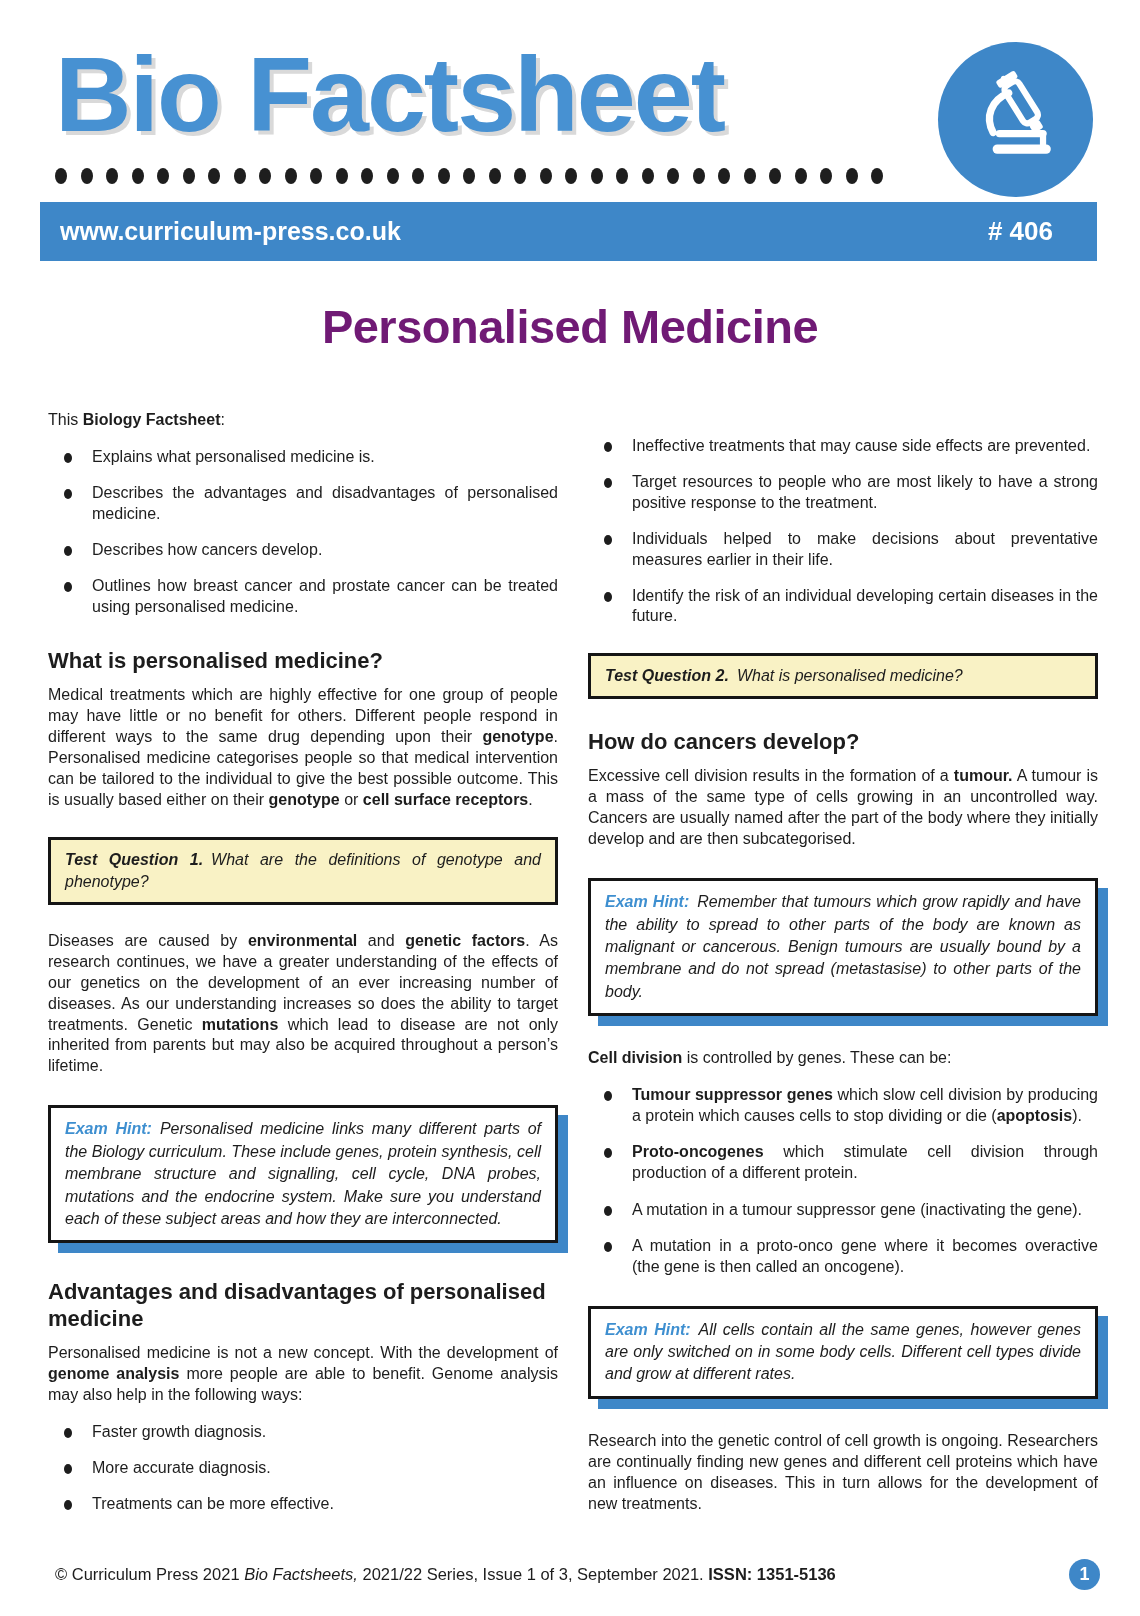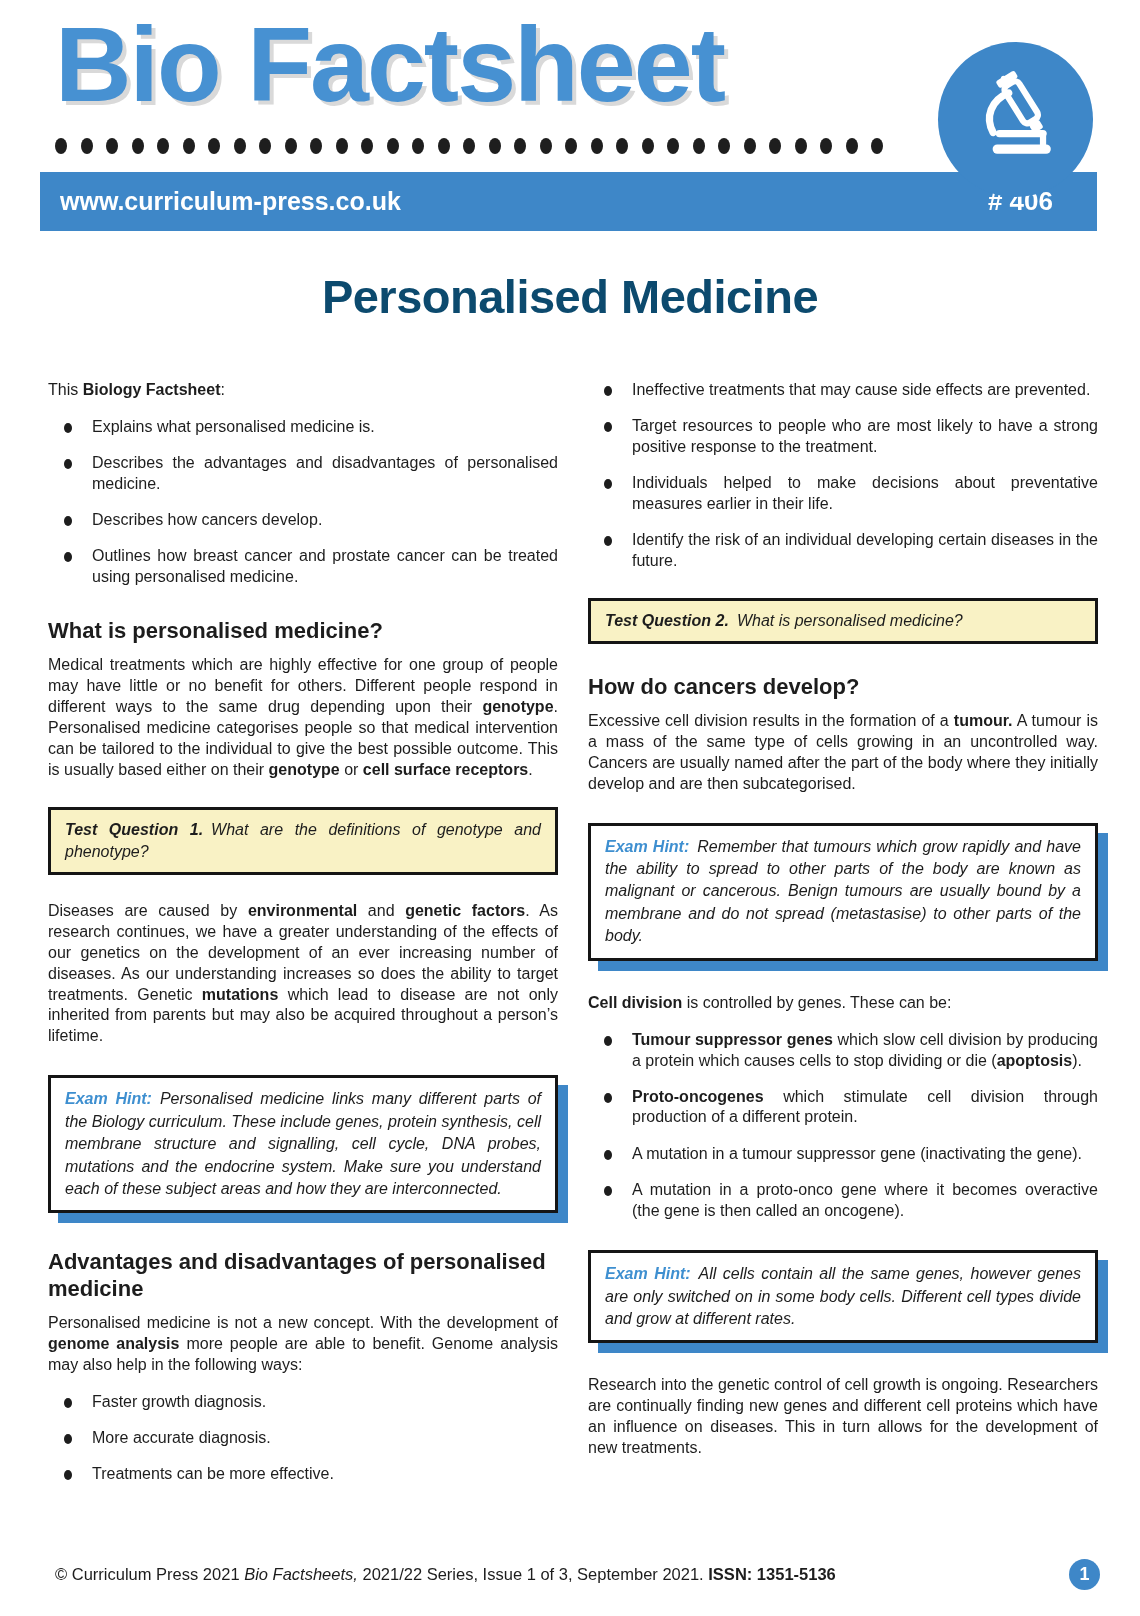--- a/index.html
+++ b/index.html
@@ -7,21 +7,21 @@
     position: relative;
     width: 1140px; height: 1616px;
     margin: 0 auto;
     background: #ffffff;
     overflow: hidden;
     font-family: "Liberation Sans", sans-serif;
     color: #1d1d1d;
   }
 
   
-  .masthead { position: relative; }
+  .masthead { position: relative; padding-top: 30px; }
   .brand {
     margin-left: 55px;
     font-size: 106px;
     font-weight: 700;
     line-height: 1.22;
     letter-spacing: -2px;
     color: #4791d2;
     text-shadow: 4px 4px 0 #d9d9d9;
     white-space: nowrap;
   }
@@ -58,31 +58,32 @@
   .url { font-size: 25px; }
   .issue { font-size: 26px; }
 
   
   .doc-title {
     margin: 38px 0 0;
     text-align: center;
     font-size: 47px;
     font-weight: 700;
     letter-spacing: -0.5px;
-    color: #0c4a6e;
+    color: #701a75;
   }
 
   
   .columns {
     display: flex;
     gap: 30px;
     padding: 0 42px 0 48px;
     margin-top: 56px;
     font-size: 16px;
     line-height: 1.31;
+    align-items: flex-end;
   }
   .col { flex: 1; min-width: 0; }
   .col > :first-child { margin-top: 0; }
 
   .intro { margin: 0; }
   p.body { margin: 12px 0 0; text-align: justify; }
   p.mt-md { margin-top: 20px; }
   p.mt-lg { margin-top: 26px; }
   p.no-just { text-align: left; }
 

